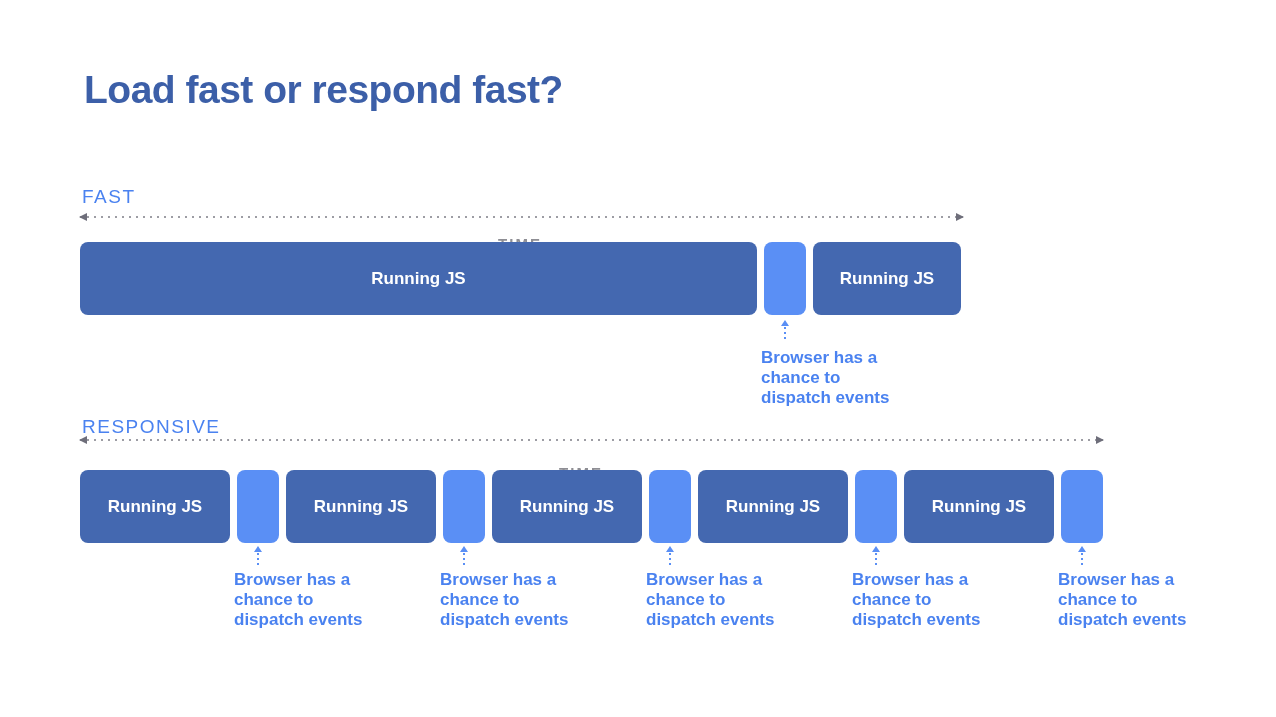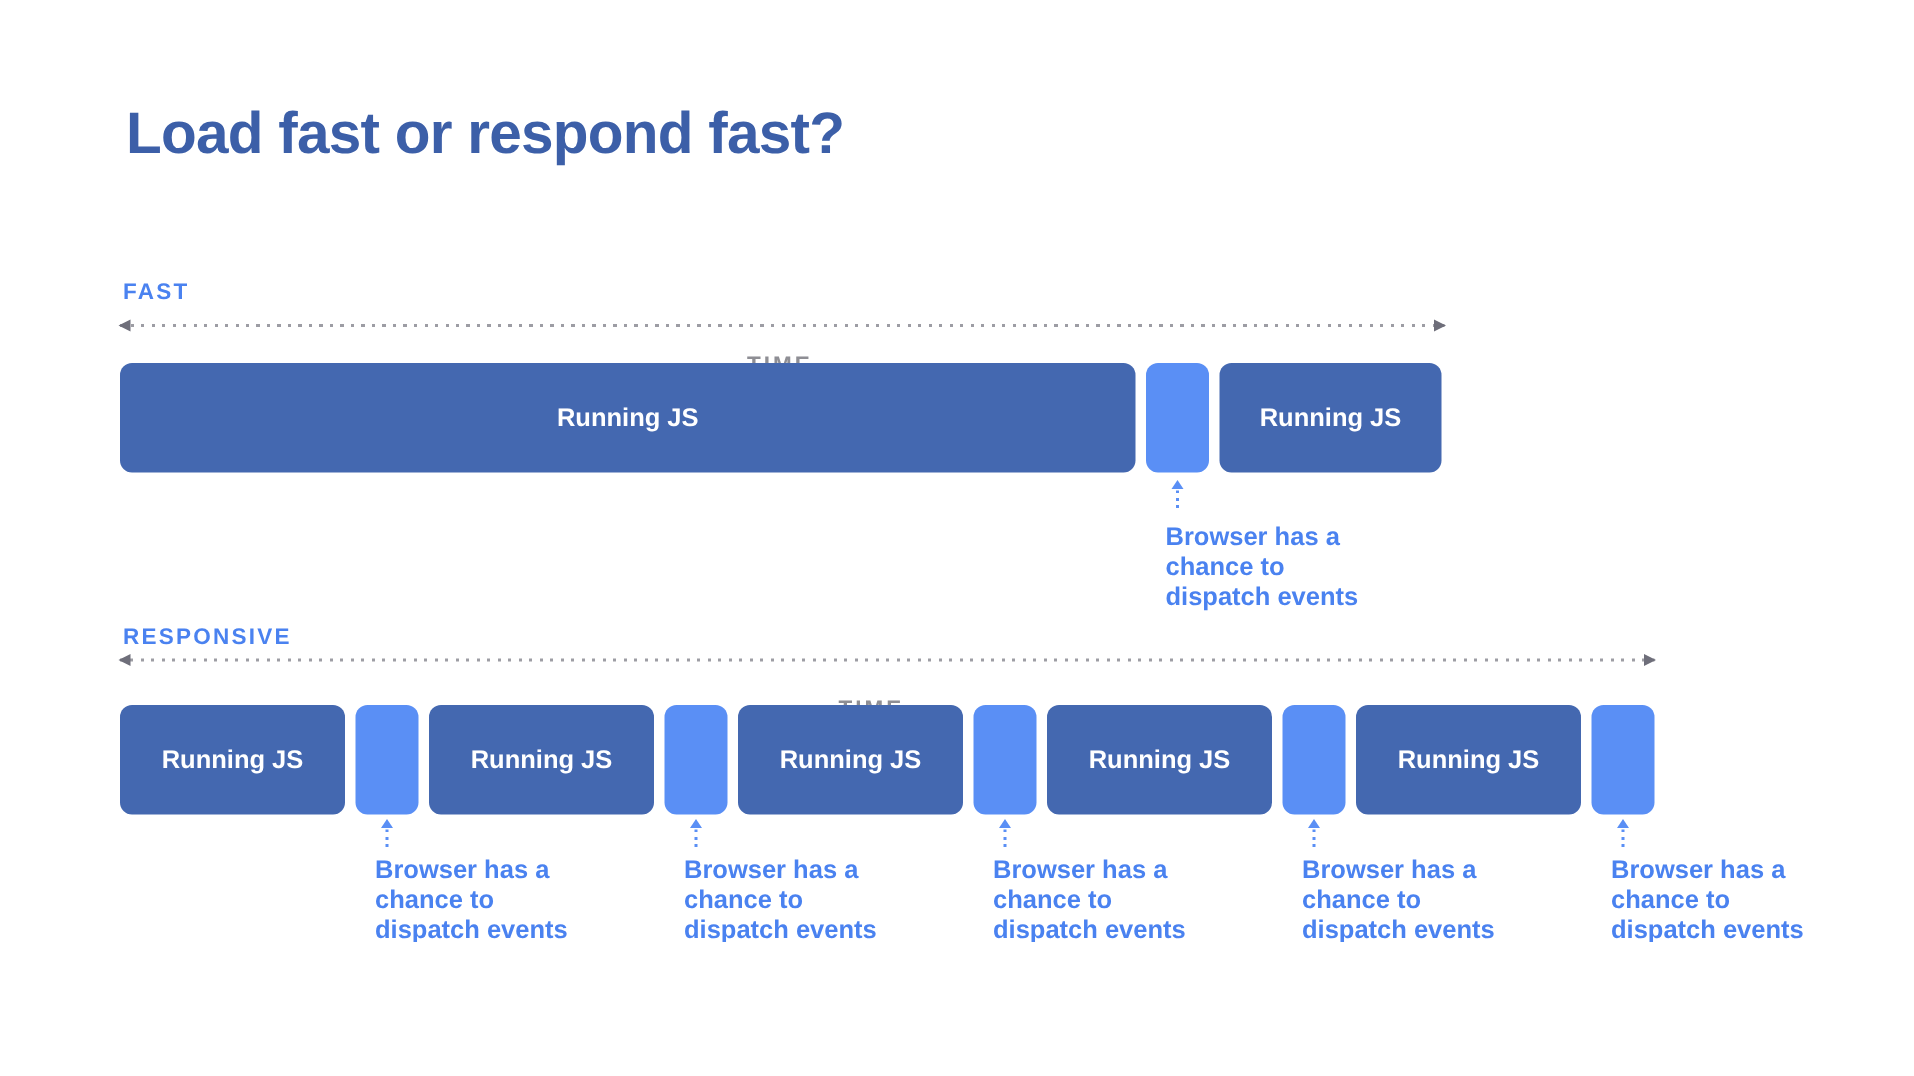--- a/index.html
+++ b/index.html
@@ -10,21 +10,21 @@
     overflow:hidden;
     font-family:"Liberation Sans", sans-serif;
   }
   .title{
     position:absolute;left:84px;top:68px;margin:0;
     font-size:39px;font-weight:700;letter-spacing:-0.5px;
     color:var(--title-blue,#3c5fa8);
   }
   .sec-label{
     position:absolute;
-    font-size:15px;font-weight:700;letter-spacing:1.5px;
+    font-size:19px;font-weight:400;letter-spacing:1.5px;
     color:var(--bright-blue,#4a82f0);
   }
   .time-label{
     position:absolute;transform:translateX(-50%);
     font-size:15px;font-weight:700;letter-spacing:2px;
     color:var(--time-gray,#8e8e94);
     margin-top:48px;
   }
   .axis{
     position:absolute;height:2px;
@@ -56,21 +56,21 @@
   .up-arrow-head{
     position:absolute;left:20px;top:0;width:0;height:0;
     border-left:4px solid transparent;border-right:4px solid transparent;
     border-bottom:6px solid var(--block-light-blue,#5a8ff5);
   }
   .up-arrow-stem{
     position:absolute;left:23px;top:7px;width:2px;height:15px;
     background-image:repeating-linear-gradient(180deg,var(--block-light-blue,#5a8ff5) 0 2px,transparent 2px 5px);
   }
   .ann-text{
-    position:absolute;left:16px;width:160px;
+    position:absolute;left:0;width:160px;
     font-size:17px;line-height:20px;font-weight:700;
     color:var(--bright-blue,#4a82f0);
   }
   .fast .ann-text{top:28px;}
   .resp .ann-text{top:24px;}
 </style>
 </head>
 <body>
 
 <div class="slide">

